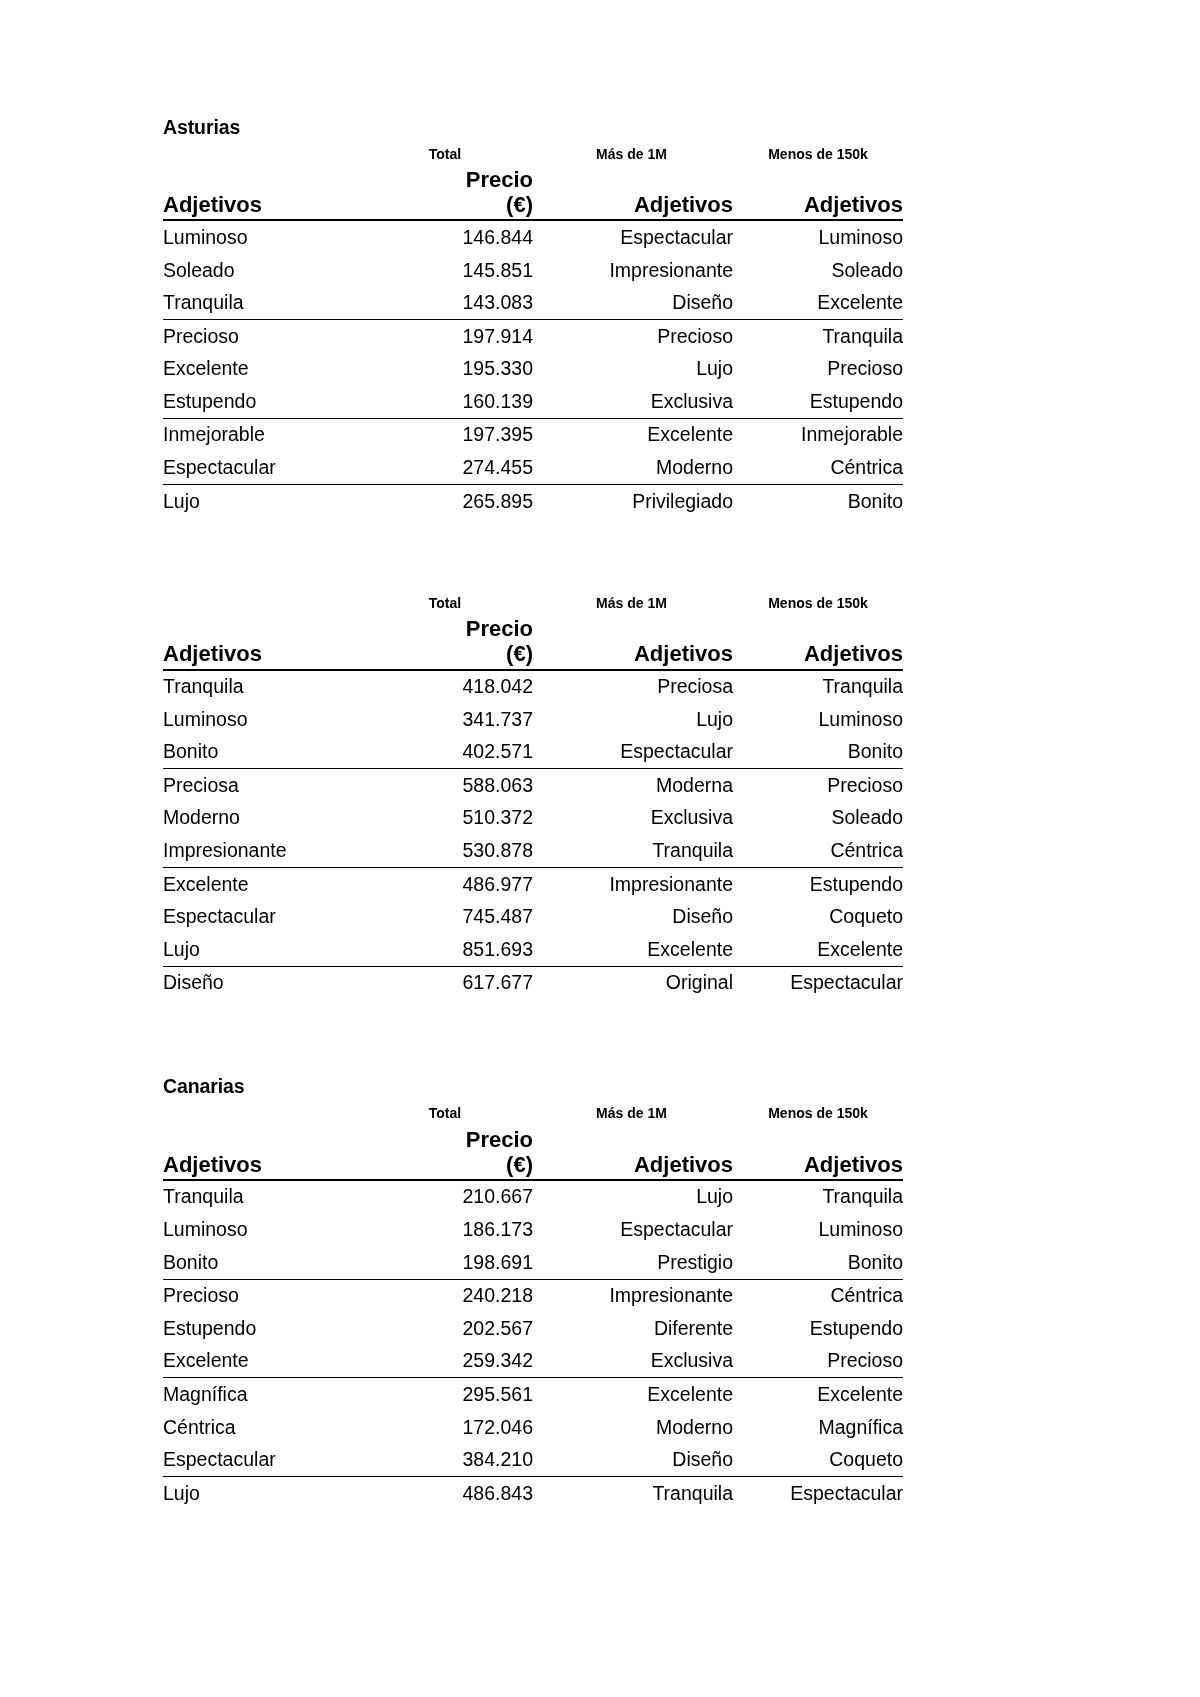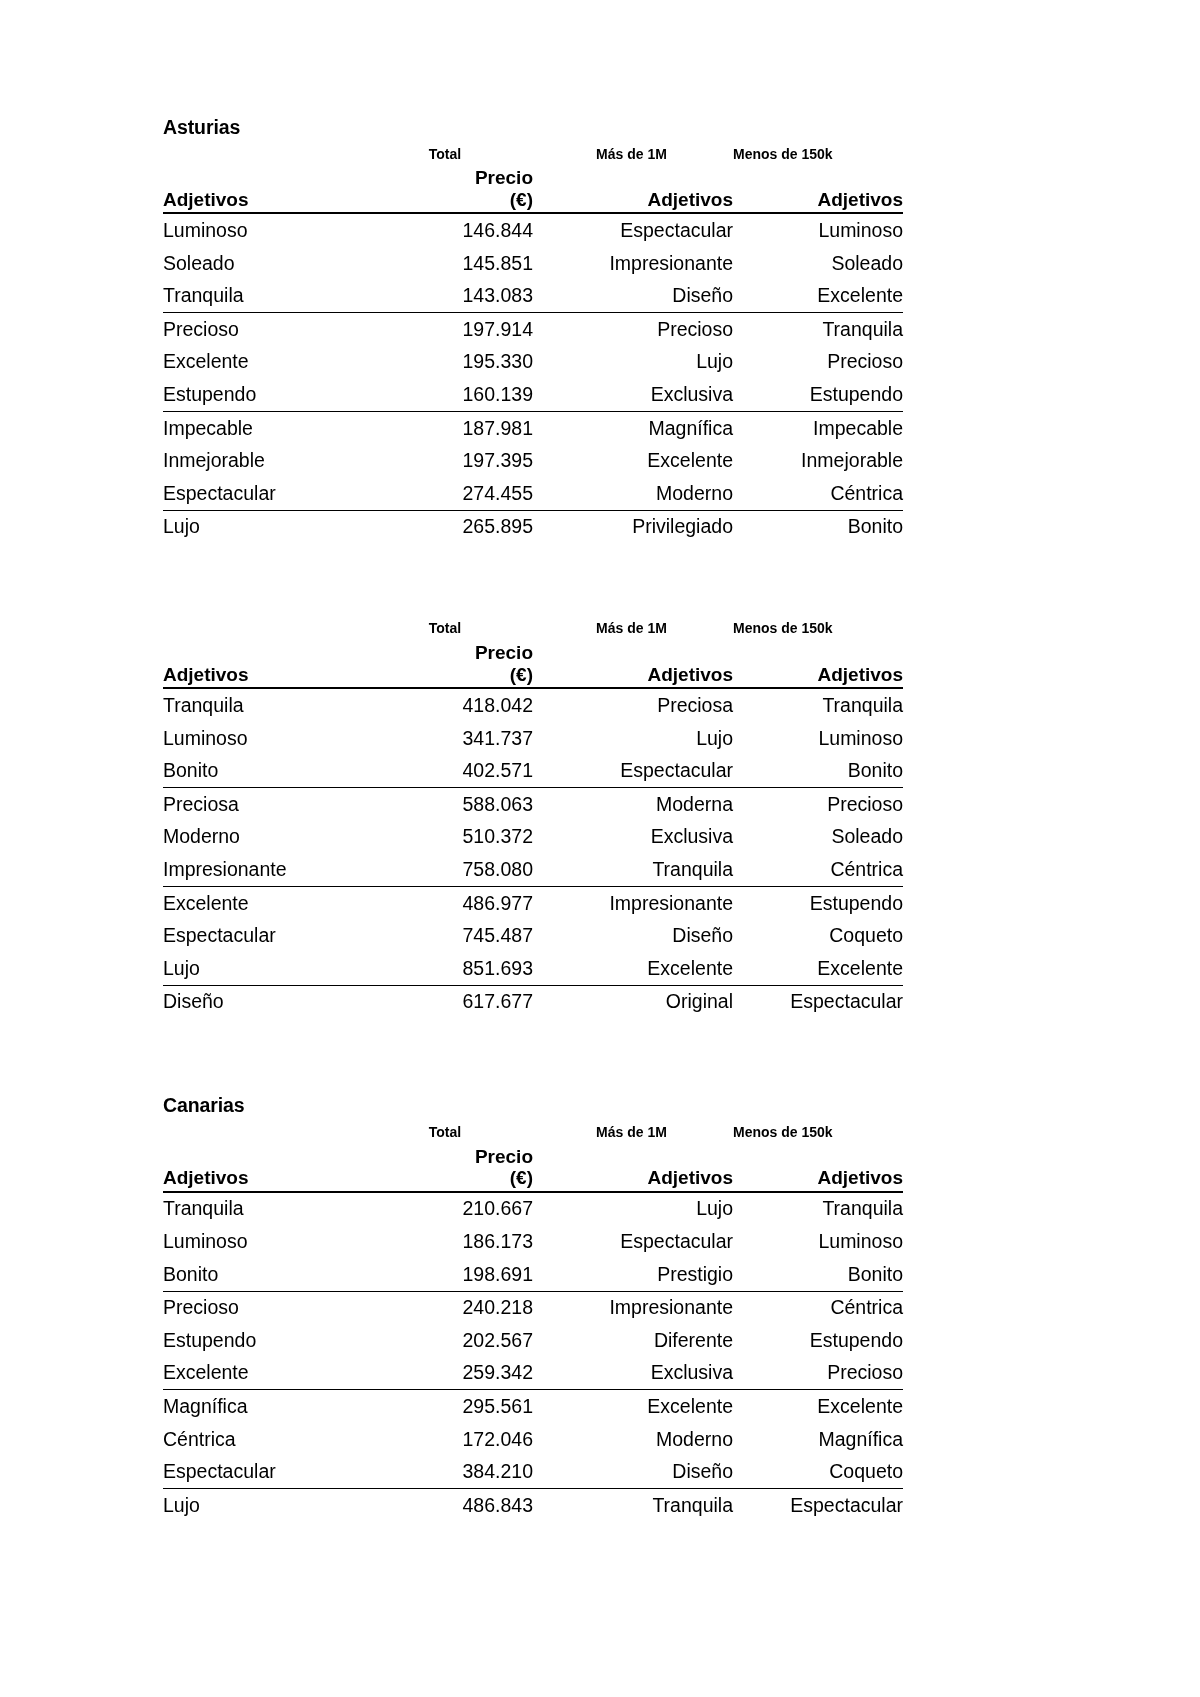--- a/index.html
+++ b/index.html
@@ -60,27 +60,27 @@
   .grp-head th.total-h {
     text-align: center;
     padding-right: 16px;
   }
   .grp-head th.blank-h { text-align: right; }
   .grp-head th.mas-h {
     text-align: center;
     padding-right: 3px;
   }
   .grp-head th.menos-h {
-    text-align: left;
+    text-align: center;
     padding-right: 0px;
   }
 
   .sub-head th {
     font-weight: bold;
-    font-size: 19px;
+    font-size: 22px;
     line-height: 1.14;
     vertical-align: bottom;
     padding: 0 0 2px 0;
     border-bottom: 2.1px solid #000000;
     white-space: nowrap;
   }
   .sub-head th.l { text-align: left; }
   .sub-head th.r { text-align: right; }
   .sub-head th .stack {
     display: block;
@@ -169,26 +169,20 @@
               <td class="r">Lujo</td>
               <td class="r">Precioso</td>
             </tr>
             <tr class="band-end">
               <td class="l">Estupendo</td>
               <td class="r">160.139</td>
               <td class="r">Exclusiva</td>
               <td class="r">Estupendo</td>
             </tr>
             <tr>
-              <td class="l">Impecable</td>
-              <td class="r">187.981</td>
-              <td class="r">Magnífica</td>
-              <td class="r">Impecable</td>
-            </tr>
-            <tr>
               <td class="l">Inmejorable</td>
               <td class="r">197.395</td>
               <td class="r">Excelente</td>
               <td class="r">Inmejorable</td>
             </tr>
             <tr class="band-end">
               <td class="l">Espectacular</td>
               <td class="r">274.455</td>
               <td class="r">Moderno</td>
               <td class="r">Céntrica</td>
@@ -253,21 +247,21 @@
               <td class="r">Precioso</td>
             </tr>
             <tr>
               <td class="l">Moderno</td>
               <td class="r">510.372</td>
               <td class="r">Exclusiva</td>
               <td class="r">Soleado</td>
             </tr>
             <tr class="band-end">
               <td class="l">Impresionante</td>
-              <td class="r">758.080</td>
+              <td class="r">530.878</td>
               <td class="r">Tranquila</td>
               <td class="r">Céntrica</td>
             </tr>
             <tr>
               <td class="l">Excelente</td>
               <td class="r">486.977</td>
               <td class="r">Impresionante</td>
               <td class="r">Estupendo</td>
             </tr>
             <tr>

